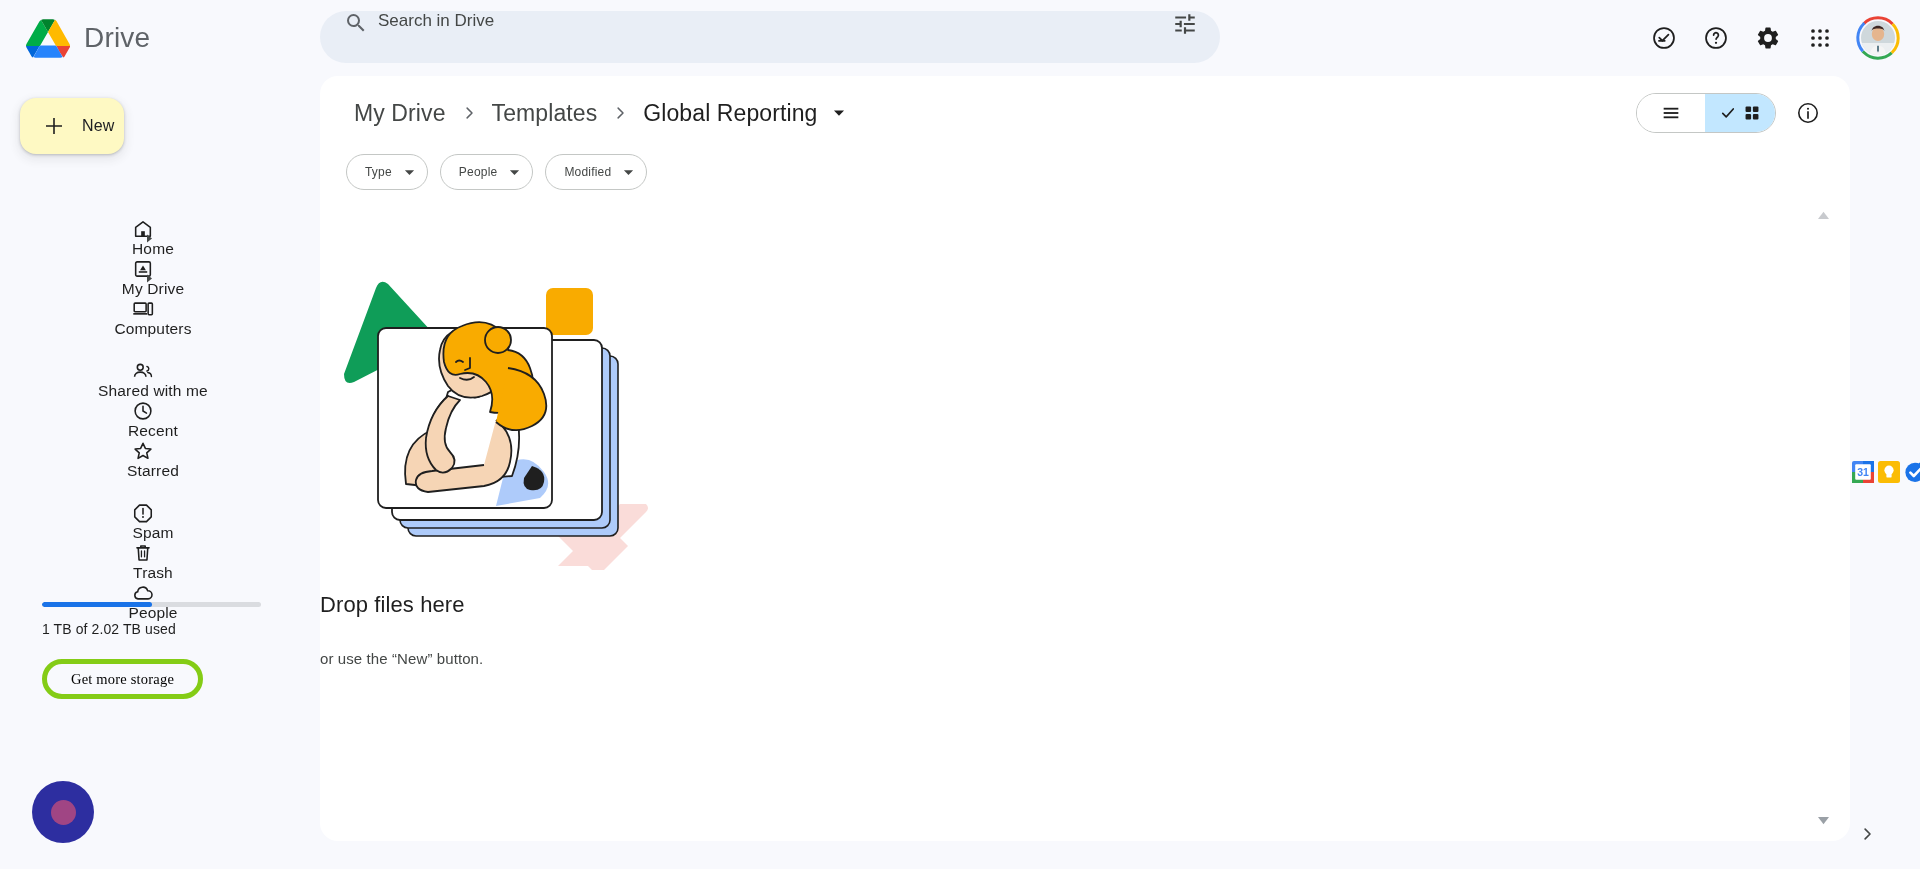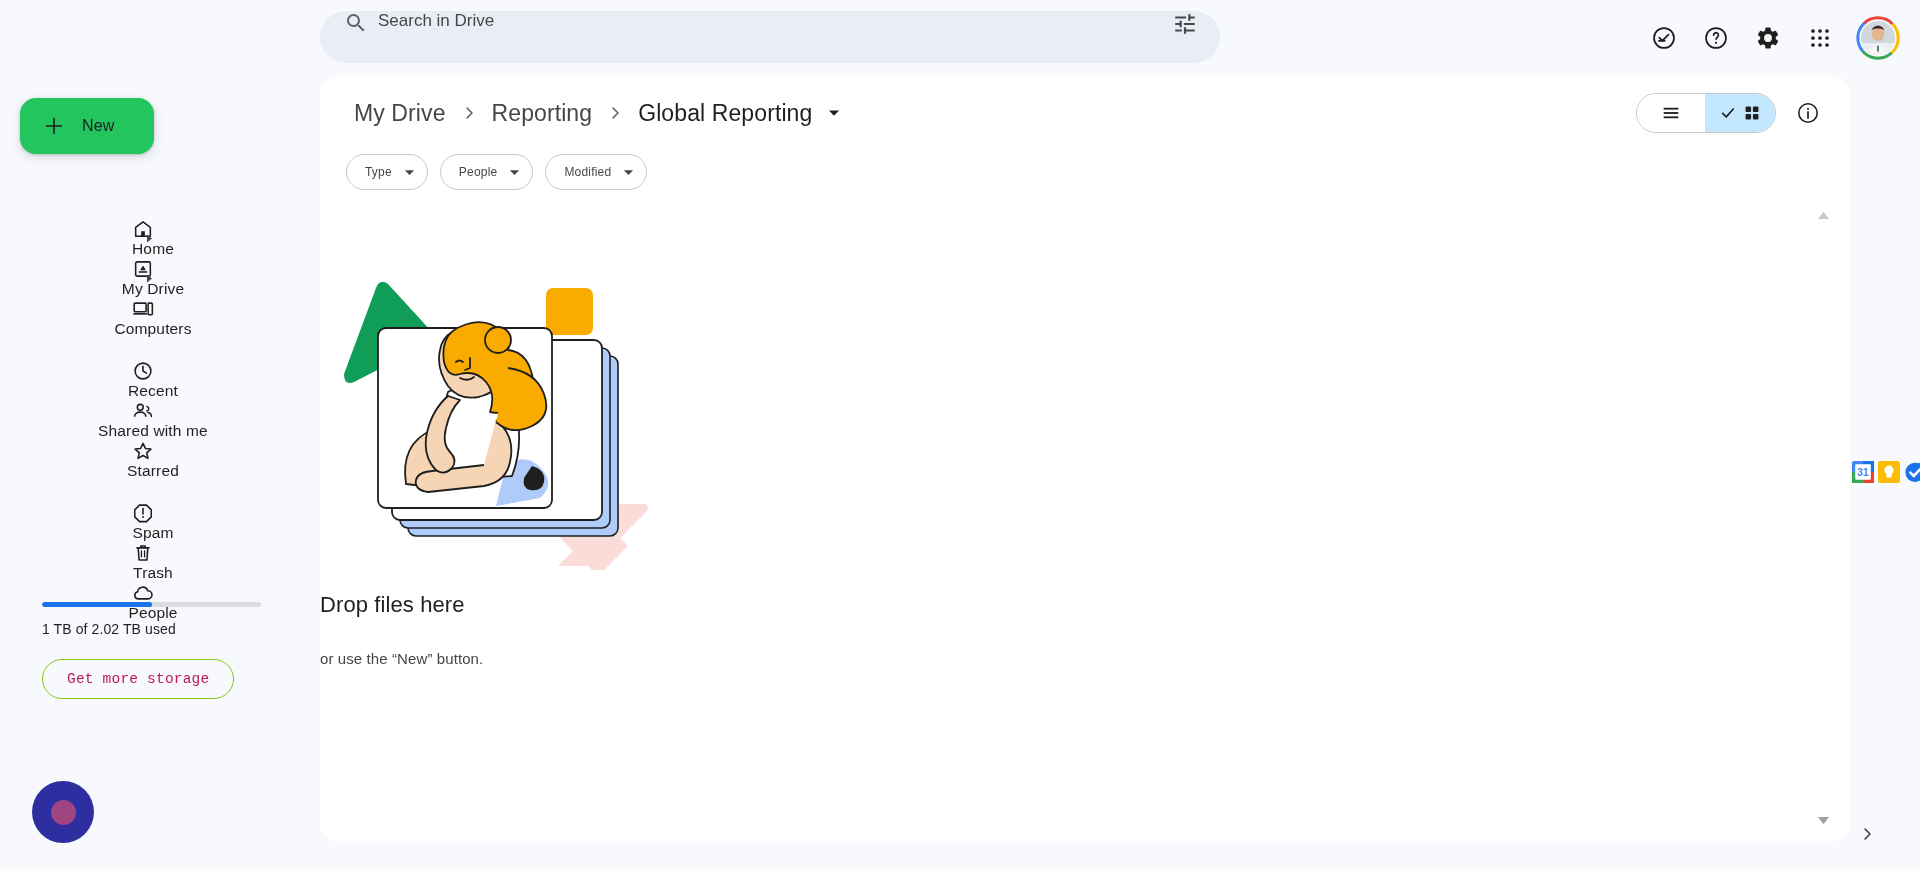--- a/index.html
+++ b/index.html
@@ -49,22 +49,22 @@
     width: 48px; height: 48px; margin-left: 6px; border-radius: 50%;
     display: flex; align-items: center; justify-content: center; cursor: pointer;
     position: relative;
   }
 
   
   .sidebar {
     position: absolute; left: 0; top: 76px; width: 300px; height: 793px;
   }
   .new-btn {
-    margin: 22px 0 0 20px; width: 134px; height: 56px;
-    background: #22c55e; border-radius: 16px; border: none;
+    margin: 22px 0 0 20px; width: 104px; height: 56px;
+    background: #fef9c3; border-radius: 16px; border: none;
     box-shadow: 0 1px 3px rgba(60,64,67,.3), 0 4px 8px 3px rgba(60,64,67,.08);
     display: flex; align-items: center; cursor: pointer;
     font-family: "Liberation Sans", sans-serif;
   }
   .new-plus { width: 24px; height: 24px; margin-left: 22px; flex: none; }
   .new-label { font-size: 16px; color: #202124; margin-left: 16px; letter-spacing: .2px; }
 
   .nav { margin-top: 24px; }
   .nav-group { margin-bottom: 0; }
   .nav-spacer { height: 22px; }
@@ -88,23 +88,23 @@
   .storage-bar {
     width: 219px; height: 5px; background: #dadce0; border-radius: 3px;
     overflow: hidden; cursor: pointer;
   }
   .storage-fill { height: 5px; background: #1a73e8; border-radius: 3px; }
   .storage-text {
     margin-top: 14px; font-size: 14px; color: #1f1f1f; letter-spacing: .1px;
   }
   .storage-btn {
     margin-top: 22px; height: 40px; padding: 0 24px;
-    border: 1px solid #84cc16; border-radius: 20px; background: transparent;
-    color: #be185d; font-size: 14.5px; cursor: pointer;
-    font-family: Liberation Mono, monospace; letter-spacing: .2px;
+    border: 5px solid #84cc16; border-radius: 20px; background: transparent;
+    color: #000000; font-size: 14.5px; cursor: pointer;
+    font-family: Liberation Serif, serif; letter-spacing: .2px;
   }
 
   .cursor-badge {
     position: absolute; left: 32px; bottom: 26px;
     width: 62px; height: 62px; border-radius: 50%;
     background: #2d2ea0; display: flex; align-items: center; justify-content: center;
   }
   .cursor-badge .inner {
     width: 25px; height: 25px; border-radius: 50%; background: #b5497f; opacity: .85;
   }
@@ -192,20 +192,31 @@
     position: absolute; bottom: 18px; width: 34px; height: 34px;
     display: flex; align-items: center; justify-content: center;
     cursor: pointer; border-radius: 50%;
   }
 </style>
 </head>
 <body>
 
 <div class="header">
 
+  <div class="brand">
+    <svg class="drive-logo" viewBox="0 0 87 76">
+      <path d="M6.6 66.85l3.85 6.65c.8 1.4 1.95 2.5 3.3 3.3L27.5 53H0c0 1.55.4 3.1 1.2 4.5z" fill="#0066da"></path>
+      <path d="M43.5 23L29.75 -0.75c-1.35.8-2.5 1.9-3.3 3.3l-25.25 43.7A9.06 9.06 0 000 50.8h27.5z" fill="#00ac47" transform="translate(0,3)"></path>
+      <path d="M73.55 76.8c1.35-.8 2.5-1.9 3.3-3.3l1.6-2.75 7.65-13.25c.8-1.4 1.2-2.95 1.2-4.5H59.79l5.85 11.5z" fill="#ea4335"></path>
+      <path d="M43.5 26l13.75-23.75c-1.35-.8-2.9-1.2-4.5-1.2H34.25c-1.6 0-3.15.45-4.5 1.2z" fill="#00832d"></path>
+      <path d="M59.5 56H27.5L14.75 78.8c1.35.8 2.9 1.2 4.5 1.2h48.5c1.6 0 3.15-.45 4.5-1.2z" fill="#2684fc" transform="translate(0,-3)"></path>
+      <path d="M73.4 24.5L60.75 2.25c-.8-1.4-1.95-2.5-3.3-3.3L43.5 23l16 28h27.45c0-1.55-.4-3.1-1.2-4.5z" fill="#ffba00" transform="translate(0,3)"></path>
+    </svg>
+    <span class="brand-name">Drive</span>
+  </div>
 
   <div class="searchwrap">
     <svg class="search-icon" viewBox="0 0 24 24">
       <path fill="#5f6368" d="M15.5 14h-.79l-.28-.27A6.47 6.47 0 0016 9.5 6.5 6.5 0 109.5 16c1.61 0 3.09-.59 4.23-1.57l.27.28v.79l5 4.99L20.49 19l-4.99-5zm-6 0C7.01 14 5 11.99 5 9.5S7.01 5 9.5 5 14 7.01 14 9.5 11.99 14 9.5 14z"></path>
     </svg>
     <input class="search-input" type="text" placeholder="Search in Drive" style="">
     <svg class="tune-icon" viewBox="0 0 24 24">
       <path fill="#444746" d="M3 17v2h6v-2H3zM3 5v2h10V5H3zm10 16v-2h8v-2h-8v-2h-2v6h2zM7 9v2H3v2h4v2h2V9H7zm14 4v-2H11v2h10zm-6-4h2V7h4V5h-4V3h-2v6z"></path>
     </svg>
   </div>
@@ -318,34 +329,34 @@
         <span class="nav-label">Computers</span>
       </div>
     </div>
 
     <div class="nav-spacer"></div>
 
     <div class="nav-group">
       <div class="nav-item">
         <span class="nav-caret empty"></span>
         <svg class="nav-icon" viewBox="0 0 24 24">
-          <circle cx="12" cy="12" r="8.6" fill="none" stroke="#1f1f1f" stroke-width="1.7"></circle>
-          <path d="M12 6.8V12l3.8 2.3" fill="none" stroke="#1f1f1f" stroke-width="1.7" stroke-linecap="round"></path>
-        </svg>
-        <span class="nav-label">Recent</span>
-      </div>
-
-      <div class="nav-item">
-        <span class="nav-caret empty"></span>
-        <svg class="nav-icon" viewBox="0 0 24 24">
           <circle cx="9" cy="8" r="3.2" fill="none" stroke="#1f1f1f" stroke-width="1.7"></circle>
           <path d="M2.8 18.4c0-3.3 2.8-5.2 6.2-5.2s6.2 1.9 6.2 5.2" fill="none" stroke="#1f1f1f" stroke-width="1.7"></path>
           <path d="M16.3 7.1a2.5 2.5 0 010 4.9M17.2 13.6c2.4.4 4 1.9 4 4.4" fill="none" stroke="#1f1f1f" stroke-width="1.6" stroke-linecap="round"></path>
         </svg>
         <span class="nav-label">Shared with me</span>
+      </div>
+
+      <div class="nav-item">
+        <span class="nav-caret empty"></span>
+        <svg class="nav-icon" viewBox="0 0 24 24">
+          <circle cx="12" cy="12" r="8.6" fill="none" stroke="#1f1f1f" stroke-width="1.7"></circle>
+          <path d="M12 6.8V12l3.8 2.3" fill="none" stroke="#1f1f1f" stroke-width="1.7" stroke-linecap="round"></path>
+        </svg>
+        <span class="nav-label">Recent</span>
       </div>
 
       <div class="nav-item">
         <span class="nav-caret empty"></span>
         <svg class="nav-icon" viewBox="0 0 24 24">
           <path d="M12 3.6l2.6 5.6 6 .7-4.5 4.1 1.3 6-5.4-3.1-5.4 3.1 1.3-6L3.4 9.9l6-.7z" fill="none" stroke="#1f1f1f" stroke-width="1.7" stroke-linejoin="round"></path>
         </svg>
         <span class="nav-label">Starred</span>
       </div>
     </div>
@@ -398,21 +409,21 @@
 <div class="main">
 
   <div class="main-head">
     <div class="crumbs">
       <span class="crumb">My Drive</span>
       <span class="crumb-sep">
         <svg width="18" height="18" viewBox="0 0 24 24">
             <path fill="none" stroke="#5f6368" stroke-width="2" stroke-linecap="round" stroke-linejoin="round" d="M9.5 5.5l6.5 6.5-6.5 6.5"></path>
           </svg>
       </span>
-      <span class="crumb">Reporting</span>
+      <span class="crumb">Templates</span>
       <span class="crumb-sep">
         <svg width="18" height="18" viewBox="0 0 24 24">
             <path fill="none" stroke="#5f6368" stroke-width="2" stroke-linecap="round" stroke-linejoin="round" d="M9.5 5.5l6.5 6.5-6.5 6.5"></path>
           </svg>
       </span>
       <span class="crumb current">Global Reporting</span>
       <span class="crumb-drop">
         <svg width="12" height="12" viewBox="0 0 10 10">
             <path fill="#1f1f1f" d="M0.8 3l4.2 4.2L9.2 3z"></path>
           </svg>

